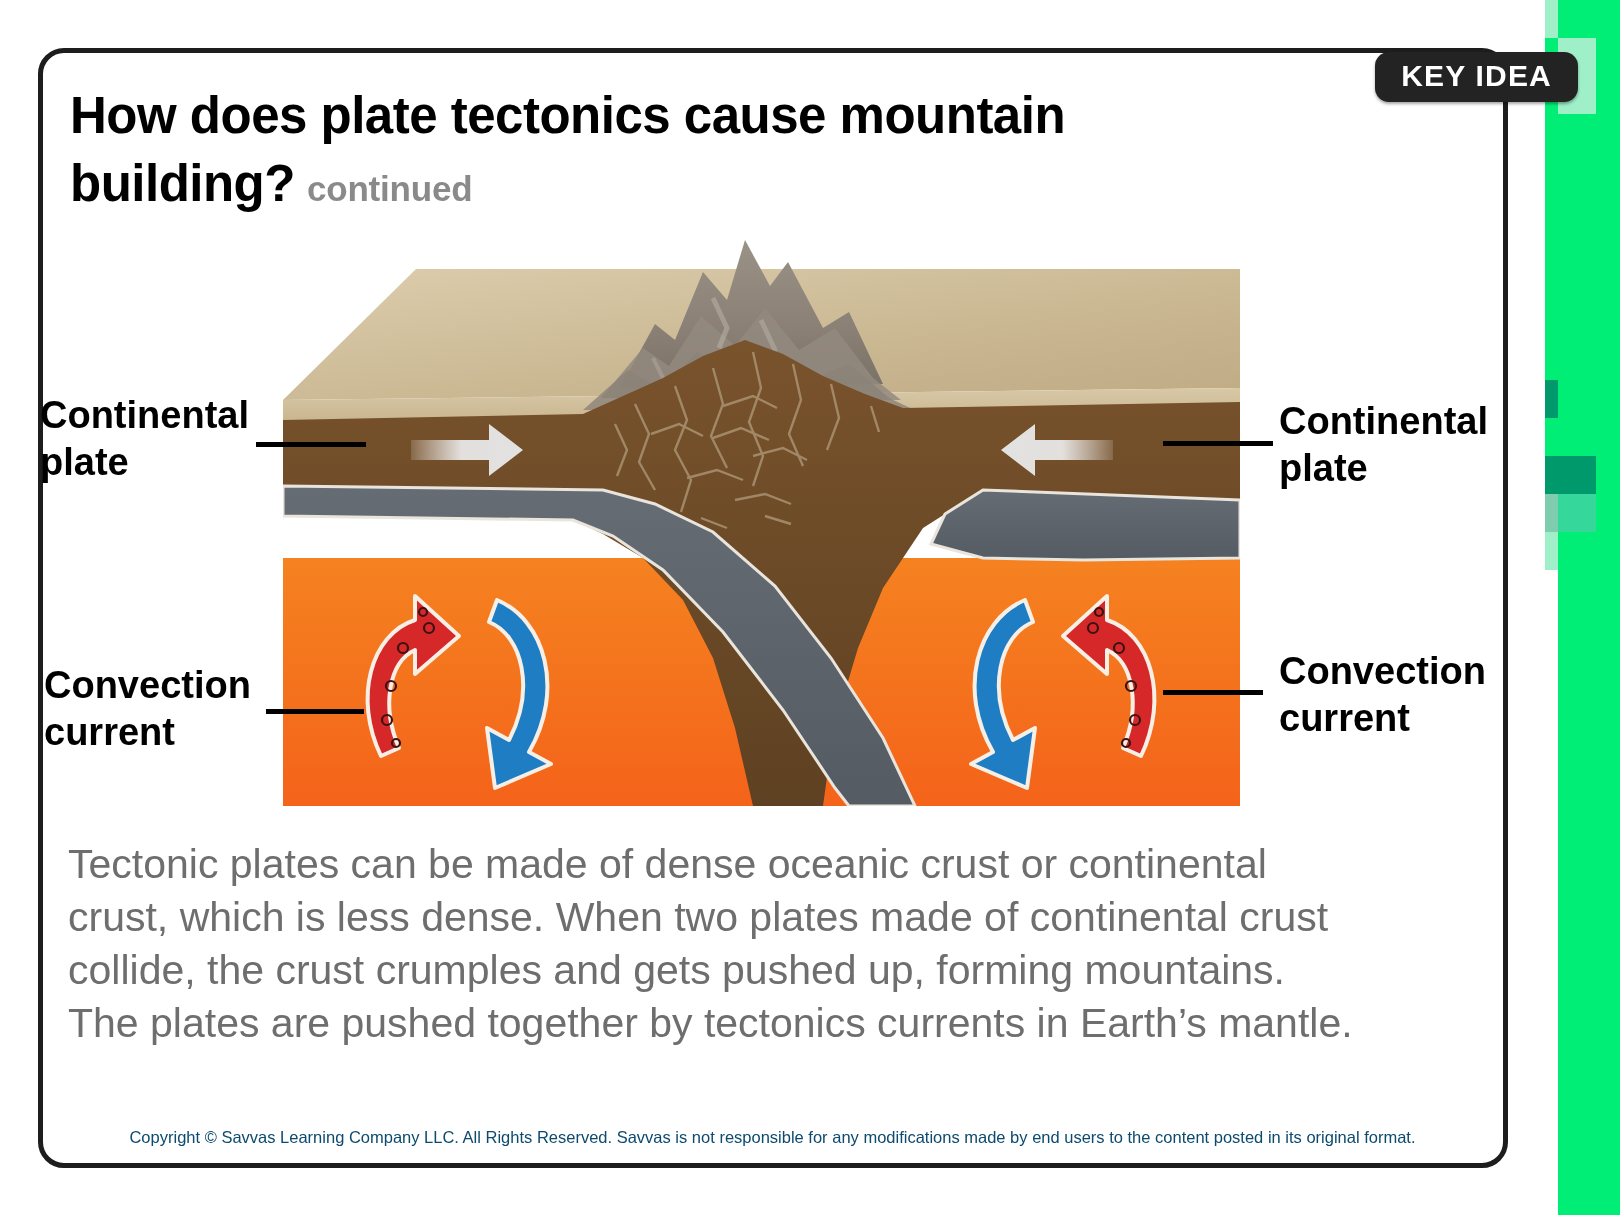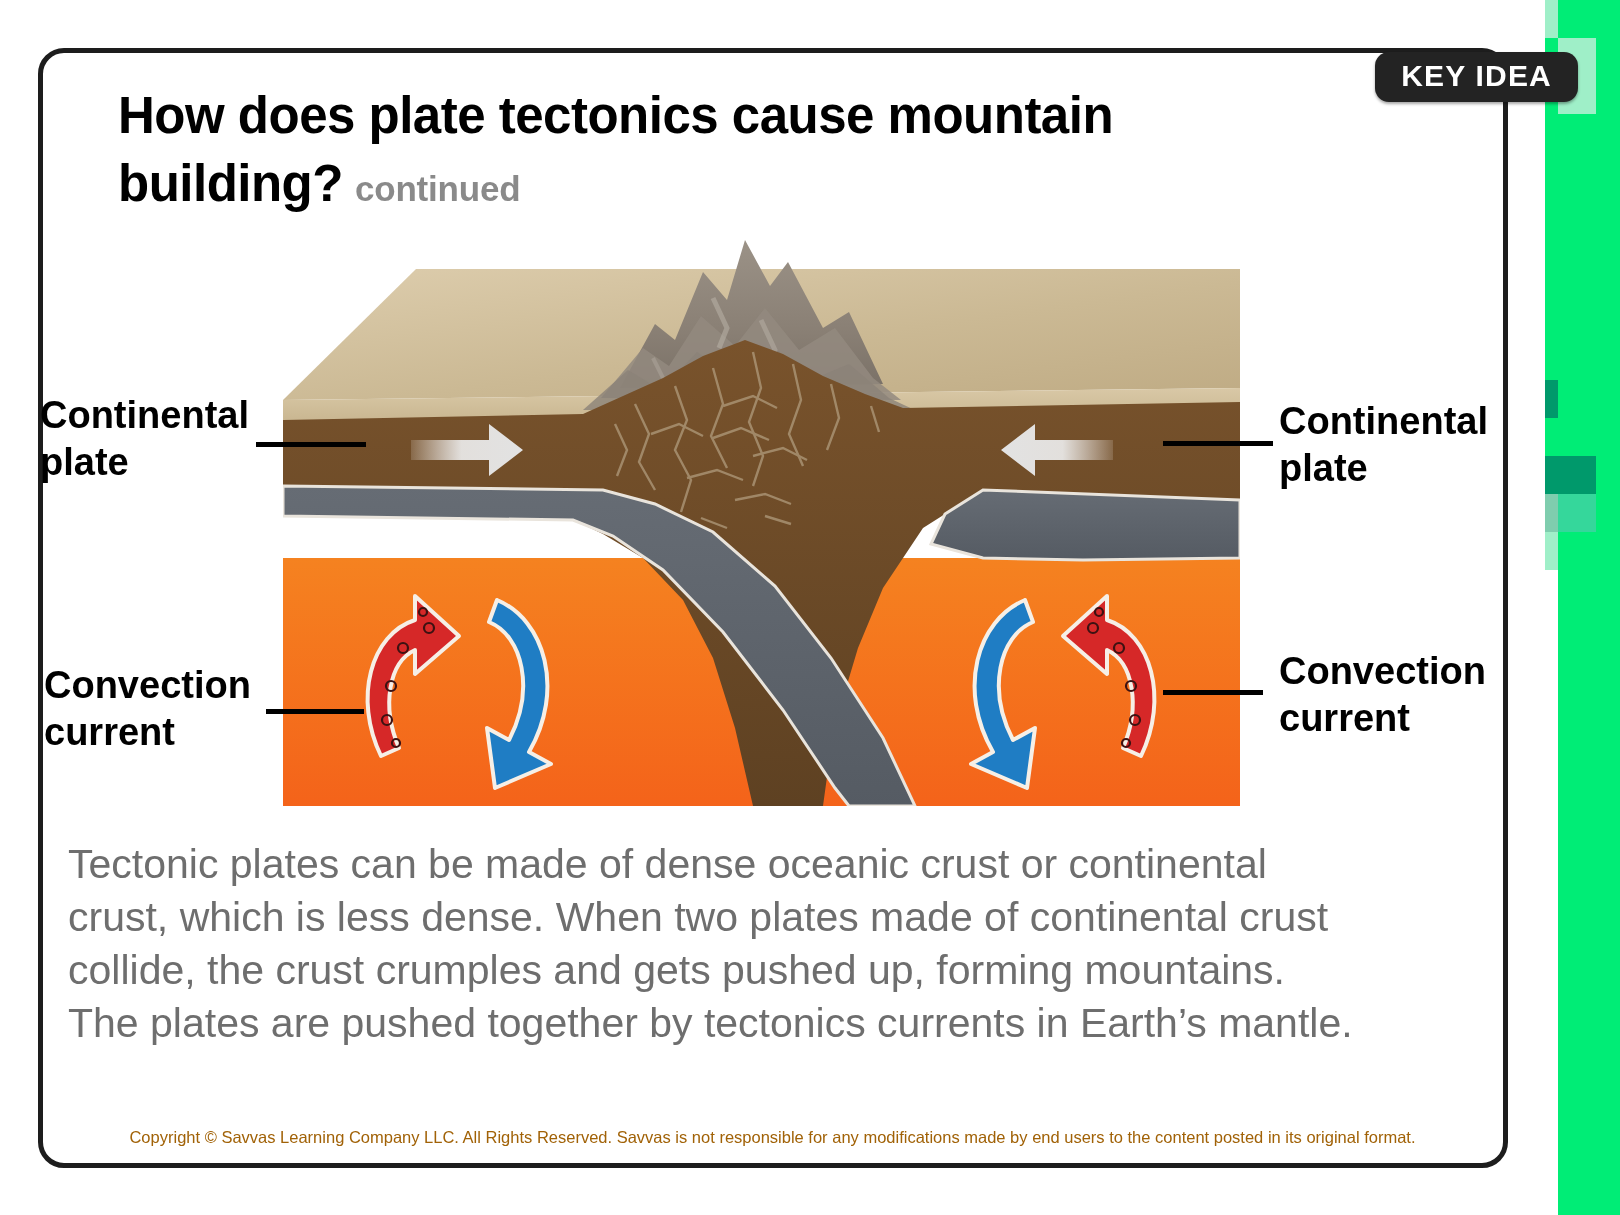--- a/index.html
+++ b/index.html
@@ -55,21 +55,20 @@
     line-height: 1;
     box-shadow: 0 2px 3px rgba(0,0,0,.35);
   }
 
   
   #title-block {
     position: absolute;
     left: 70px; top: 82px;
     width: 1120px;
     z-index: 5;
-    margin-left: 48px;
   }
   #title-main {
     font-size: 51px;
     font-weight: bold;
     color: #000000;
     line-height: 1.34;
     letter-spacing: -0.5px;
     display: inline;
   }
   #title-cont {
@@ -126,21 +125,21 @@
     z-index: 5;
   }
 
   
   #footer {
     position: absolute;
     left: 0; top: 1128px;
     width: 1545px;
     text-align: center;
     font-size: 16.5px;
-    color: #a16207;
+    color: #0c4a6e;
     z-index: 5;
   }
 </style>
 </head>
 <body>
 
 <div id="mosaic-layer">
     <div class="mos" style="left: 228px; top: 0px; width: 38px; height: 38px; background: rgb(255, 255, 255);"></div>
     <div class="mos" style="left: 266px; top: 0px; width: 38px; height: 38px; background: rgb(0, 153, 107);"></div>
     <div class="mos" style="left: 304px; top: 0px; width: 38px; height: 38px; background: rgb(255, 255, 255);"></div>

